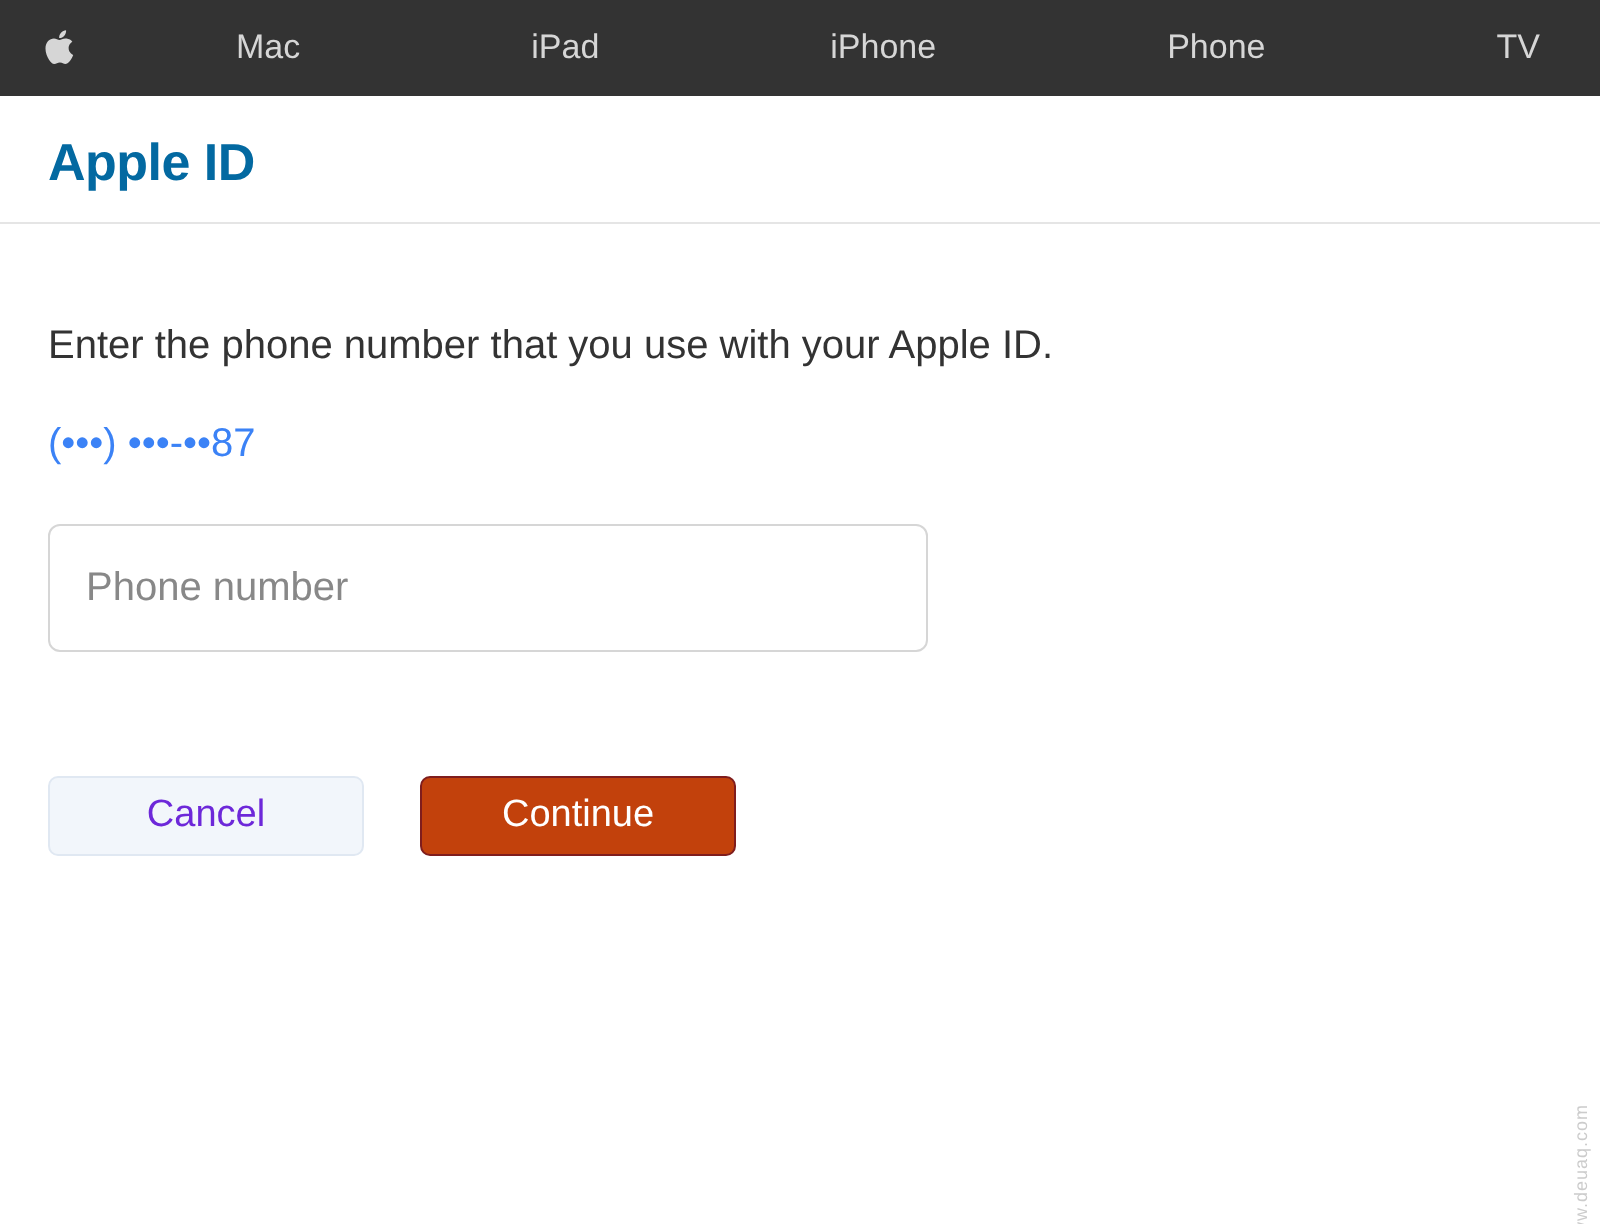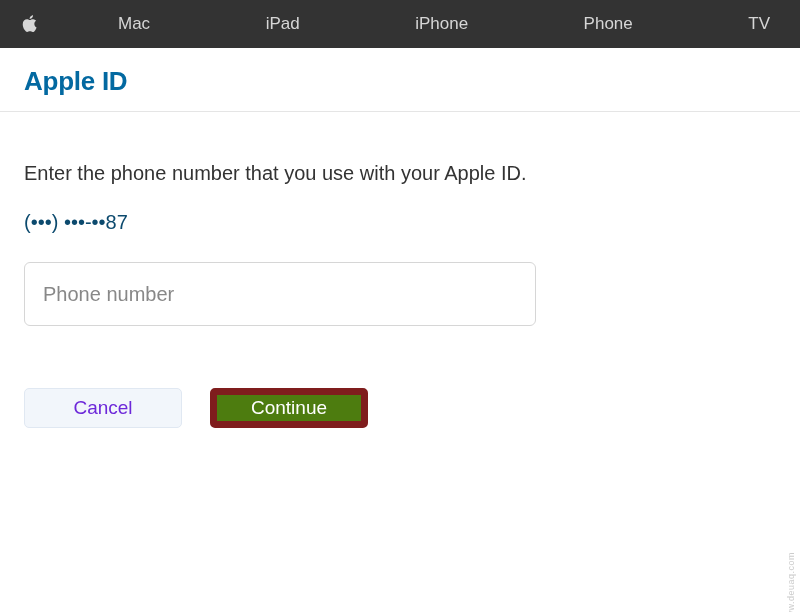--- a/index.html
+++ b/index.html
@@ -66,25 +66,25 @@
       letter-spacing: -0.01em;
       margin-bottom: 46px;
     }
     .instruction {
       font-size: 20px;
       color: #333;
       margin-bottom: 26px;
     }
     .masked {
       font-size: 20px;
-      color: #0c4a6e;
+      color: #3b82f6;
       margin-bottom: 28px;
     }
     .phone-input {
-      width: 512px;
+      width: 440px;
       height: 64px;
       border: 1px solid #d6d6d6;
       border-radius: 6px;
       font-size: 20px;
       color: #888;
       padding: 0 18px;
       outline: none;
       font-family: inherit;
     }
     .phone-input::placeholder {
@@ -104,23 +104,23 @@
       border: none;
       cursor: pointer;
       font-family: inherit;
     }
     .btn-cancel {
       background: #f2f6fb;
       color: #6d28d9;
       border: 1px solid #e0e8f2;
     }
     .btn-continue {
-      background: #4d7c0f;
+      background: #c2410c;
       color: #fff;
-      border: 7px solid #7f1d1d;
+      border: 1px solid #7f1d1d;
     }
     .watermark {
       position: absolute;
       right: 4px;
       bottom: 60px;
       transform: rotate(-90deg);
       transform-origin: right bottom;
       font-size: 9px;
       color: #ccc;
       letter-spacing: 0.5px;

